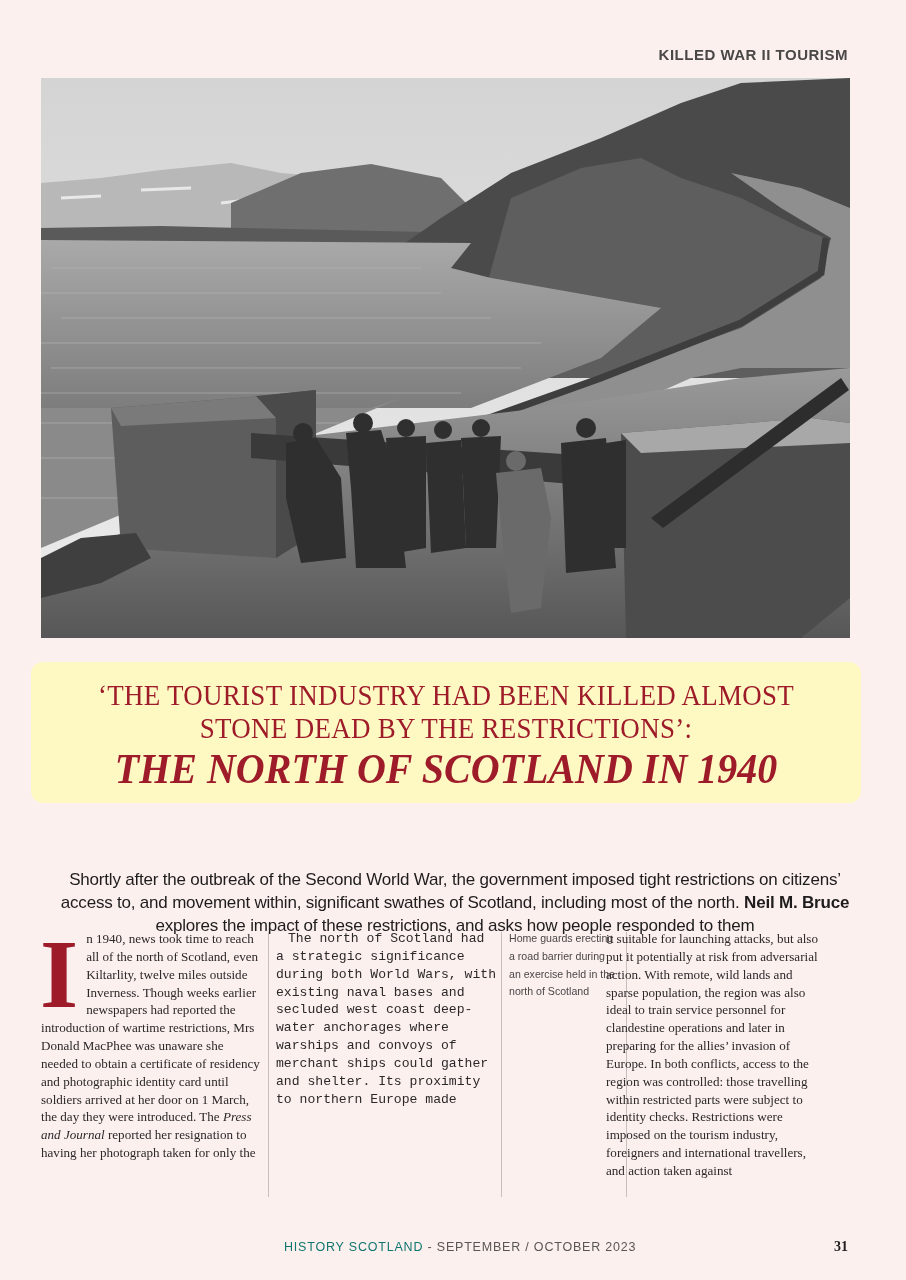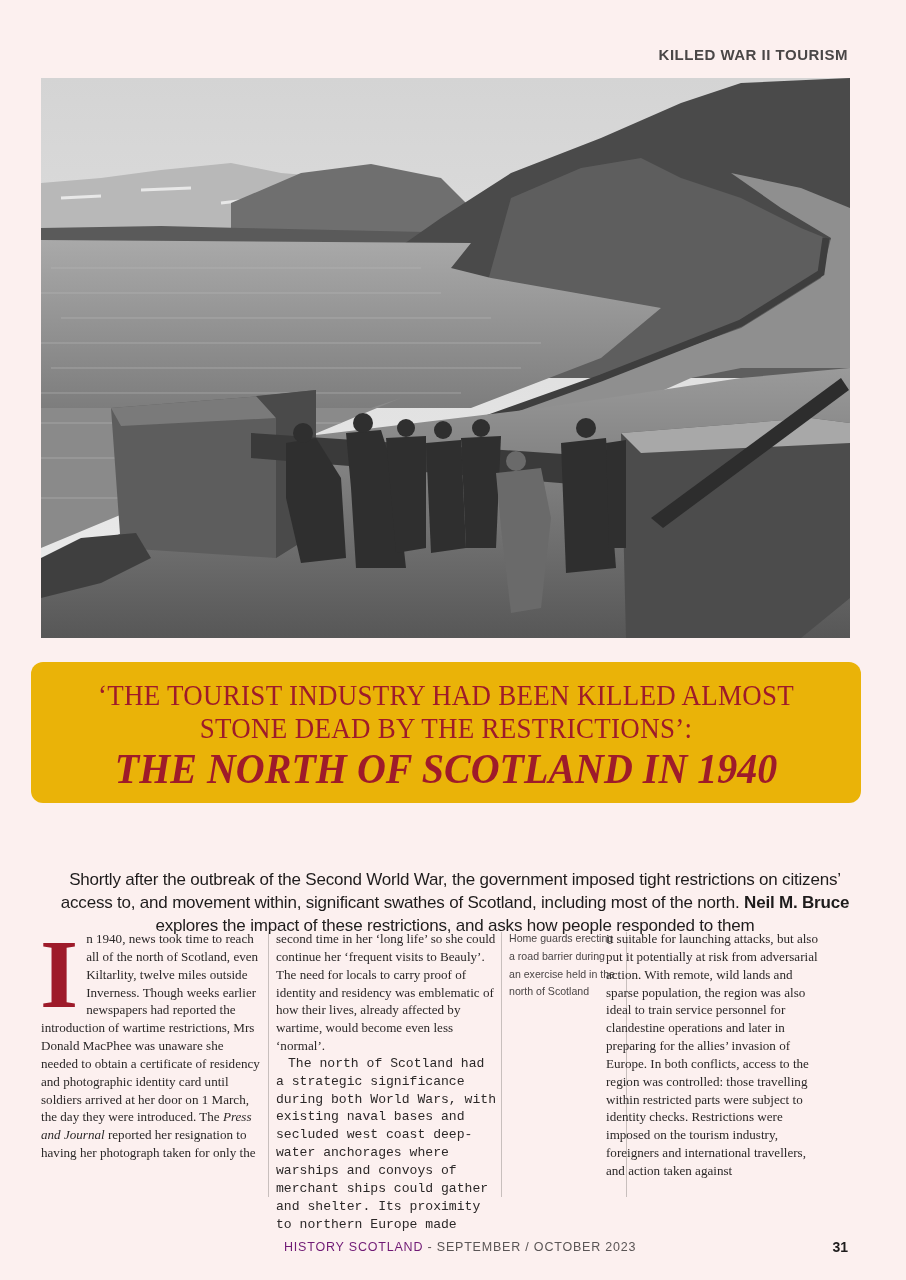--- a/index.html
+++ b/index.html
@@ -1,38 +1,38 @@
 <!DOCTYPE html>
 <html><head>
 <meta charset="utf-8">
 <style>
   html, body { margin:0; padding:0; }
   body { width:906px; height:1280px; background:#fcf0ef; position:relative; overflow:hidden; font-family:"Liberation Serif", serif; color:#2a2626; }
   .section-label { position:absolute; top:46px; right:58px; font-family:"Liberation Sans", sans-serif; font-weight:bold; font-size:15px; letter-spacing:0.5px; color:#4a4747; }
   .photo { position:absolute; left:41px; top:78px; width:809px; height:560px; overflow:hidden; background:#888; }
   .photo svg { display:block; }
-  .title-box { position:absolute; left:31px; top:662px; width:830px; height:141px; background:#eab308; border-radius:12px; text-align:center; color:#9e1b2a; }
+  .title-box { position:absolute; left:31px; top:662px; width:830px; height:141px; background:#fef9c3; border-radius:12px; text-align:center; color:#9e1b2a; }
   .title-l1, .title-l2 { font-family:"Liberation Serif", serif; font-size:29px; line-height:33px; letter-spacing:0.3px; transform:scaleX(0.93); transform-origin:center; white-space:nowrap; }
   .title-l1 { margin-top:17px; }
   .title-l3 { font-family:"Liberation Serif", serif; font-style:italic; font-weight:bold; font-size:43px; line-height:48px; margin-top:0px; white-space:nowrap; transform:scaleX(0.93); transform-origin:center; }
   .standfirst { position:absolute; left:60px; top:868px; width:790px; text-align:center; font-family:"Liberation Sans", sans-serif; font-size:17px; line-height:23px; color:#1e1c1c; letter-spacing:-0.2px; }
   .standfirst b { font-weight:bold; }
   .col { position:absolute; top:930px; font-size:13.1px; line-height:17.85px; color:#2b2828; }
   .col p { margin:0; }
   .c1 { left:41px; width:222px; }
   .c2 { left:276px; width:220px; }
   .c3 { left:509px; width:110px; font-family:"Liberation Sans", sans-serif; font-size:10.6px; line-height:17.8px; color:#4a4646; }
   .c4 { left:606px; width:220px; }
   .rule { position:absolute; top:932px; width:1px; height:265px; background:#c8bfbd; }
   .dropcap { float:left; font-family:"Liberation Serif", serif; font-weight:bold; color:#9e1b2a; font-size:98px; line-height:76px; height:78px; margin:4px 8px 0 -1px; padding-top:2px; }
   .indent { text-indent:12px;font-family:Liberation Mono, monospace; }
   .footer { position:absolute; top:1240px; left:284px; font-family:"Liberation Sans", sans-serif; font-size:12.5px; letter-spacing:0.8px; color:#2a2626; }
-  .footer .mag { color:#701a75;margin-top:13px; }
+  .footer .mag { color:#0f766e;margin-top:13px; }
   .footer .date { color:#5a5555; }
-  .pagenum { position:absolute; top:1239px; right:58px; font-family:Liberation Sans, sans-serif; font-weight:bold; font-size:14px; color:#1e1c1c; }
+  .pagenum { position:absolute; top:1239px; right:58px; font-family:Liberation Serif, serif; font-weight:bold; font-size:14px; color:#1e1c1c; }
 </style>
 </head>
 <body>
 
 <div class="section-label">KILLED WAR II TOURISM</div>
 
 <div class="photo">
   <svg width="809" height="560" viewBox="0 0 809 560" xmlns="http://www.w3.org/2000/svg">
     <defs>
       <linearGradient id="sky" x1="0" y1="0" x2="0" y2="1">
@@ -120,21 +120,20 @@
 
 <div class="standfirst"><span>Shortly after the outbreak of the Second World War, the government imposed tight restrictions on citizens’ access to, and movement within, significant swathes of Scotland, including most of the north. </span><b>Neil M. Bruce</b><span> explores the impact of these restrictions, and asks how people responded to them</span></div>
 
 <div class="col c1">
   <p><span class="dropcap">I</span><span>n 1940, news took time to reach all of the north of Scotland, even Kiltarlity, twelve miles outside Inverness. Though weeks earlier newspapers had reported the introduction of wartime restrictions, Mrs Donald MacPhee was unaware she needed to obtain a certificate of residency and photographic identity card until soldiers arrived at her door on 1 March, the day they were introduced. The </span><i>Press and Journal</i><span> reported her resignation to having her photograph taken for only the</span></p>
 </div>
 
 <div class="rule" style="left:268px"></div>
 
 <div class="col c2">
-  <p>second time in her ‘long life’ so she could continue her ‘frequent visits to Beauly’. The need for locals to carry proof of identity and residency was emblematic of how their lives, already affected by wartime, would become even less ‘normal’.</p>
   <p class="indent">The north of Scotland had a strategic significance during both World Wars, with existing naval bases and secluded west coast deep-water anchorages where warships and convoys of merchant ships could gather and shelter. Its proximity to northern Europe made</p>
 </div>
 
 <div class="rule" style="left:501px"></div>
 
 <div class="col c3">Home guards erecting a road barrier during an exercise held in the north of Scotland</div>
 
 <div class="rule" style="left:626px"></div>
 
 <div class="col c4">

